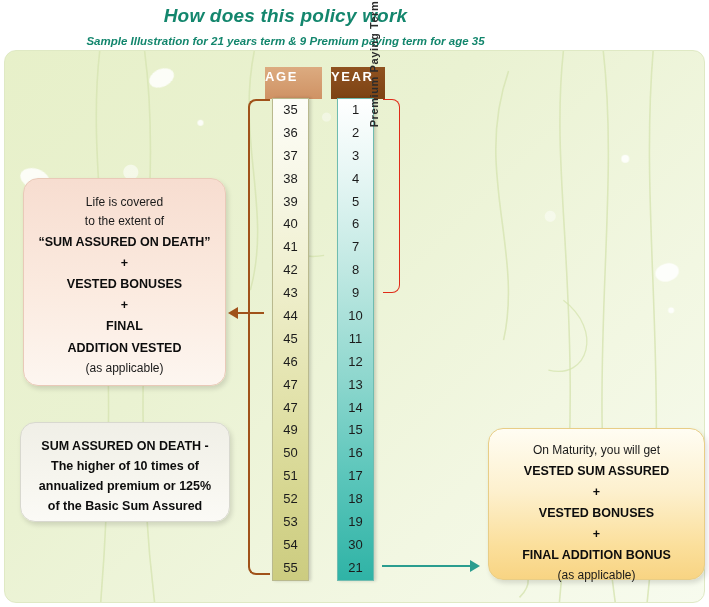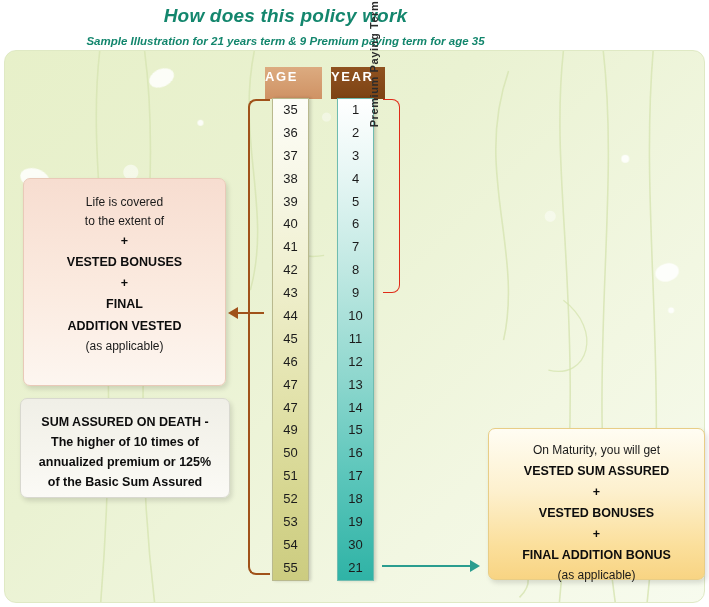--- a/index.html
+++ b/index.html
@@ -150,33 +150,33 @@
     left: 470px; top: 560px;
     width: 0; height: 0;
     border-top: 6px solid transparent;
     border-bottom: 6px solid transparent;
     border-left: 10px solid #2a9d8f;
   }
 
   
   .box {
     position: absolute;
-    border-radius: 7px;
+    border-radius: 15px;
     box-shadow: 2px 3px 5px rgba(0,0,0,0.13);
     text-align: center;
   }
   .box-death {
     left: 23px; top: 178px;
     width: 203px; height: 208px;
     border: 1px solid #e9c9b8;
     background: linear-gradient(180deg, #f7ddd0 0%, #fbeadf 52%, #fdf6f0 100%);
     padding-top: 14px;
   }
   .box-define {
-    left: 20px; top: 398px;
+    left: 20px; top: 422px;
     width: 210px; height: 100px;
     border: 1px solid #d8d8cf;
     background: linear-gradient(180deg, #f0efe7 0%, #f6f5ee 55%, #fbfaf6 100%);
     padding-top: 13px;
   }
   .box-maturity {
     left: 488px; top: 428px;
     width: 217px; height: 152px;
     border: 1px solid #e8cd86;
     background: linear-gradient(180deg, #fffdf3 0%, #fdf0cd 42%, #fbdf9b 78%, #f8d483 100%);
@@ -287,20 +287,21 @@
 
 <div class="bracket-ppt"></div>
 <div class="ppt-label">Premium Paying Term</div>
 
 <div class="arrow-mat-line"></div>
 <div class="arrow-mat-head"></div>
 
 <div class="box box-death">
   <div class="ln">Life is covered</div>
   <div class="ln">to the extent of</div>
+  <div class="ln-b">“SUM ASSURED ON DEATH”</div>
   <div class="ln-plus">+</div>
   <div class="ln-b">VESTED BONUSES</div>
   <div class="ln-plus">+</div>
   <div class="ln-b">FINAL</div>
   <div class="ln-b">ADDITION VESTED</div>
   <div class="ln">(as applicable)</div>
 </div>
 
 <div class="box box-define">
   <div class="ln-def">SUM ASSURED ON DEATH -</div>

